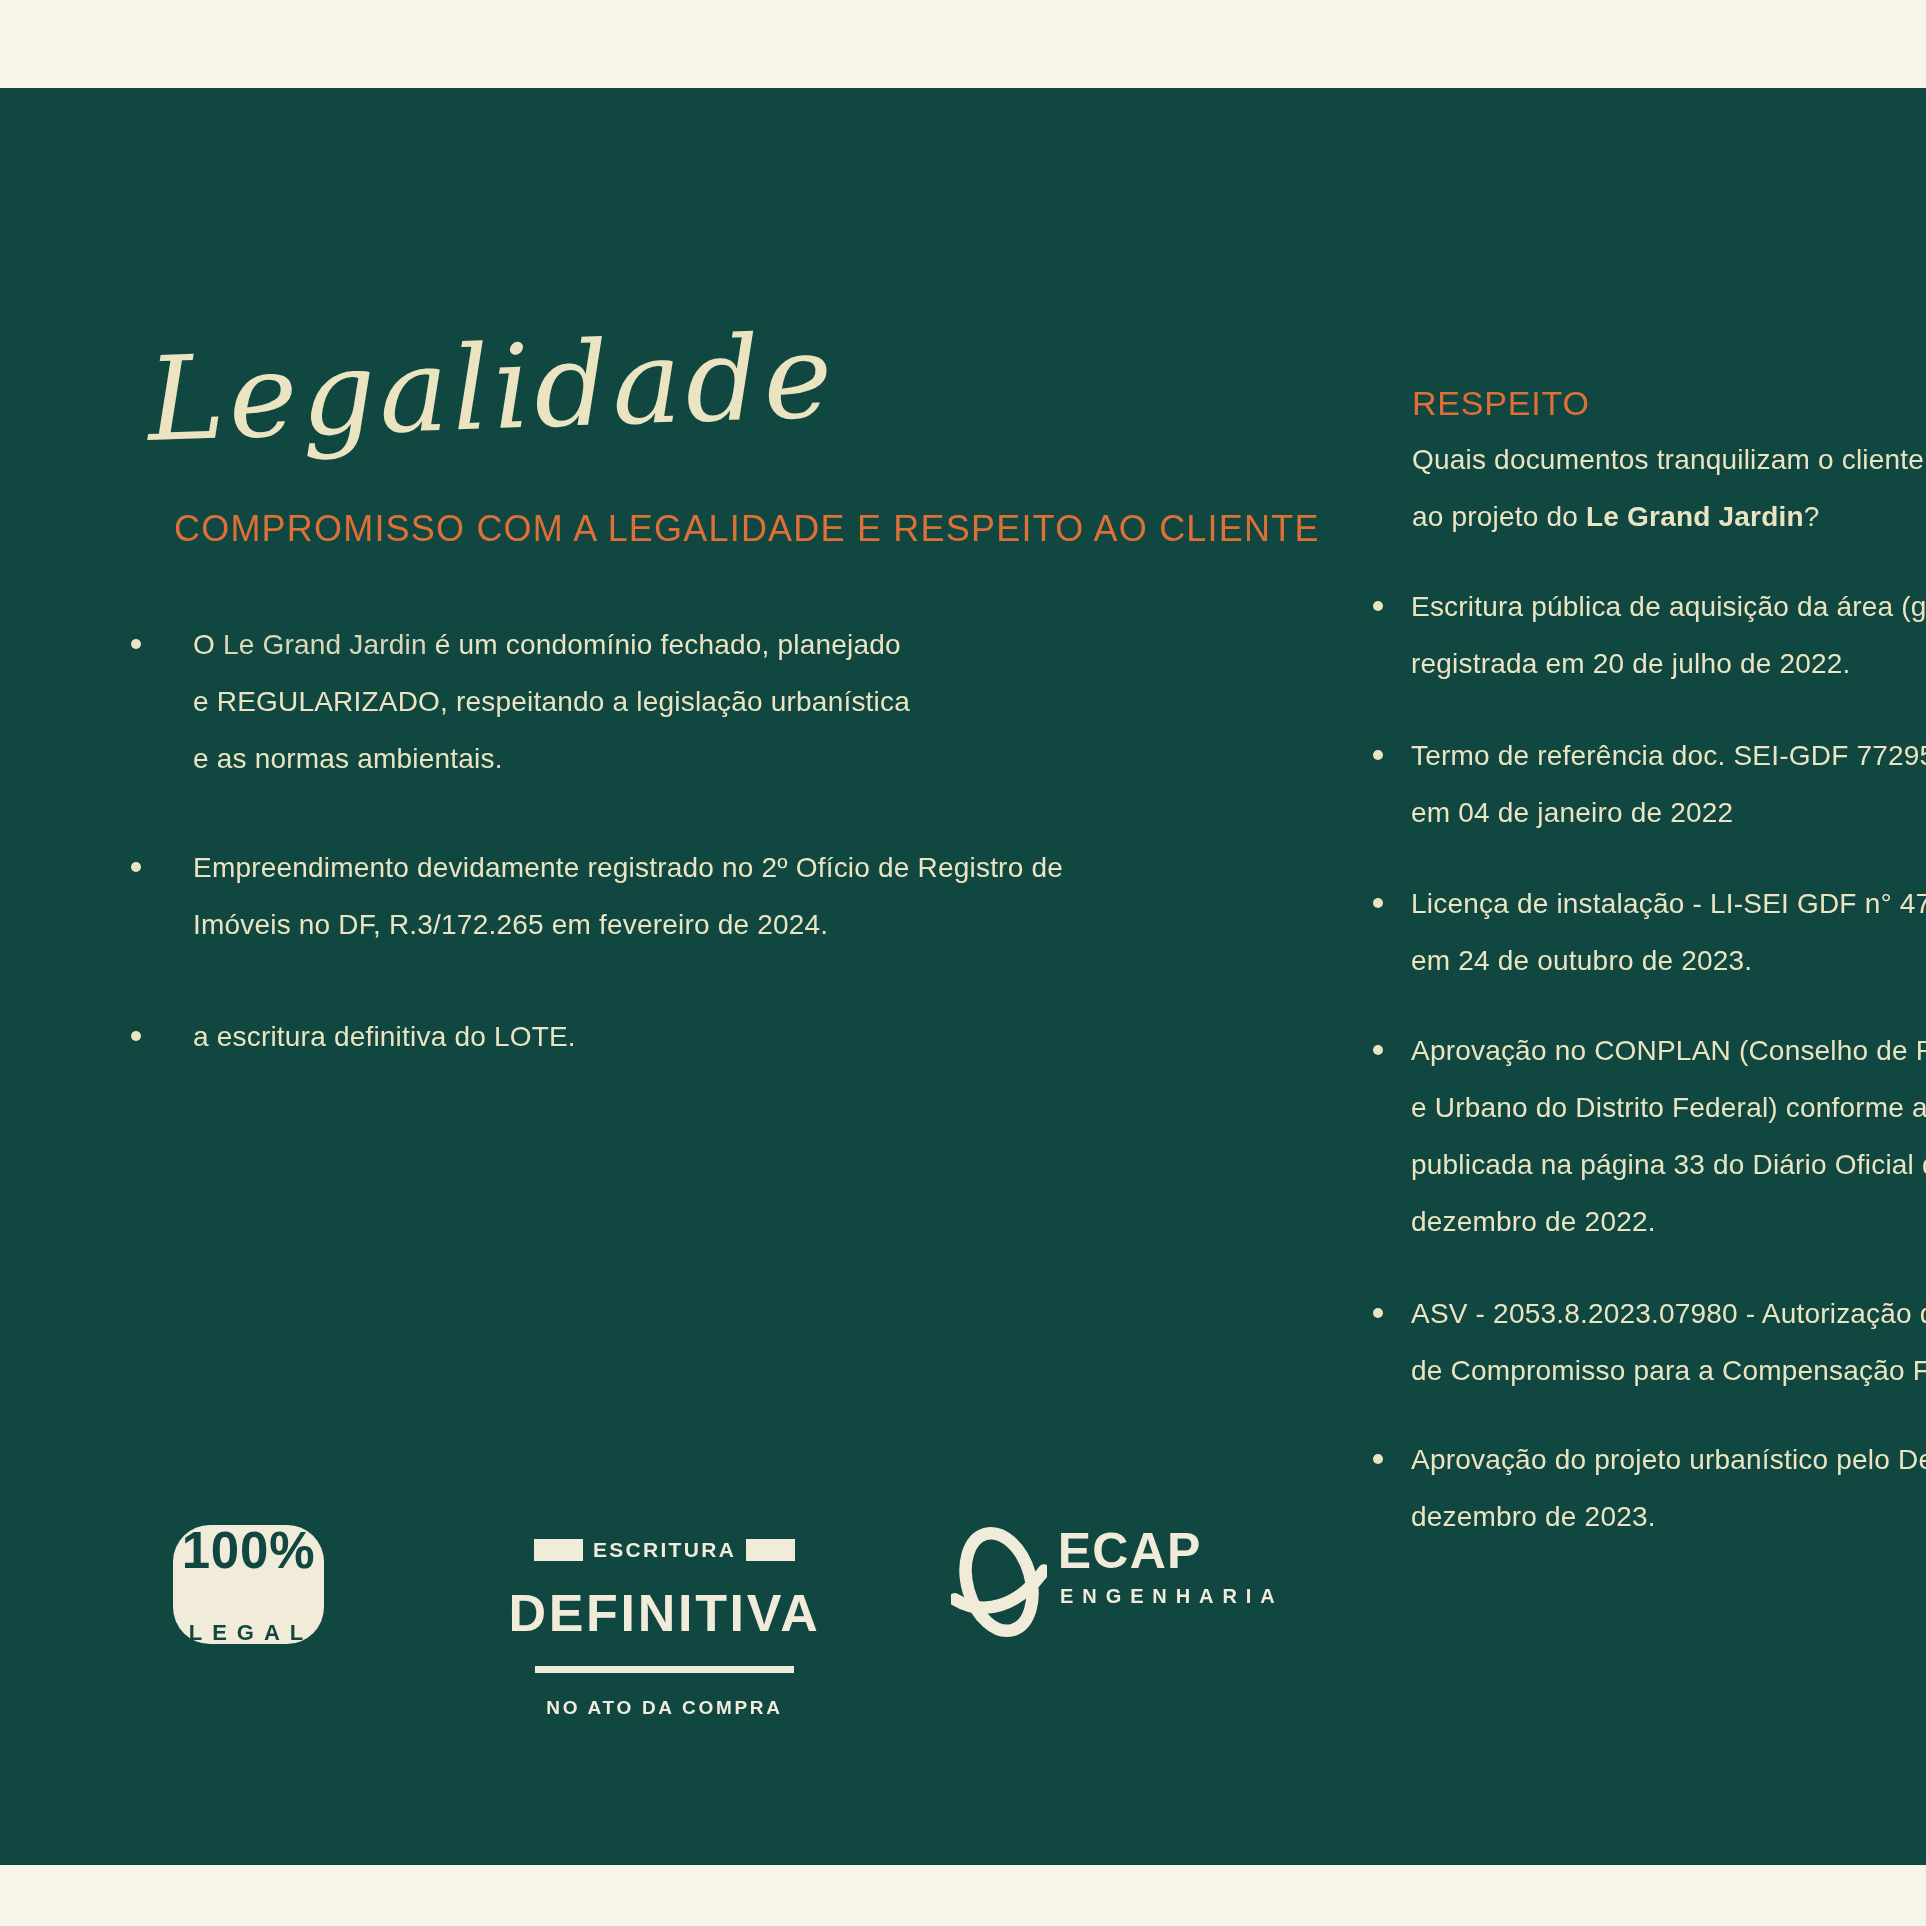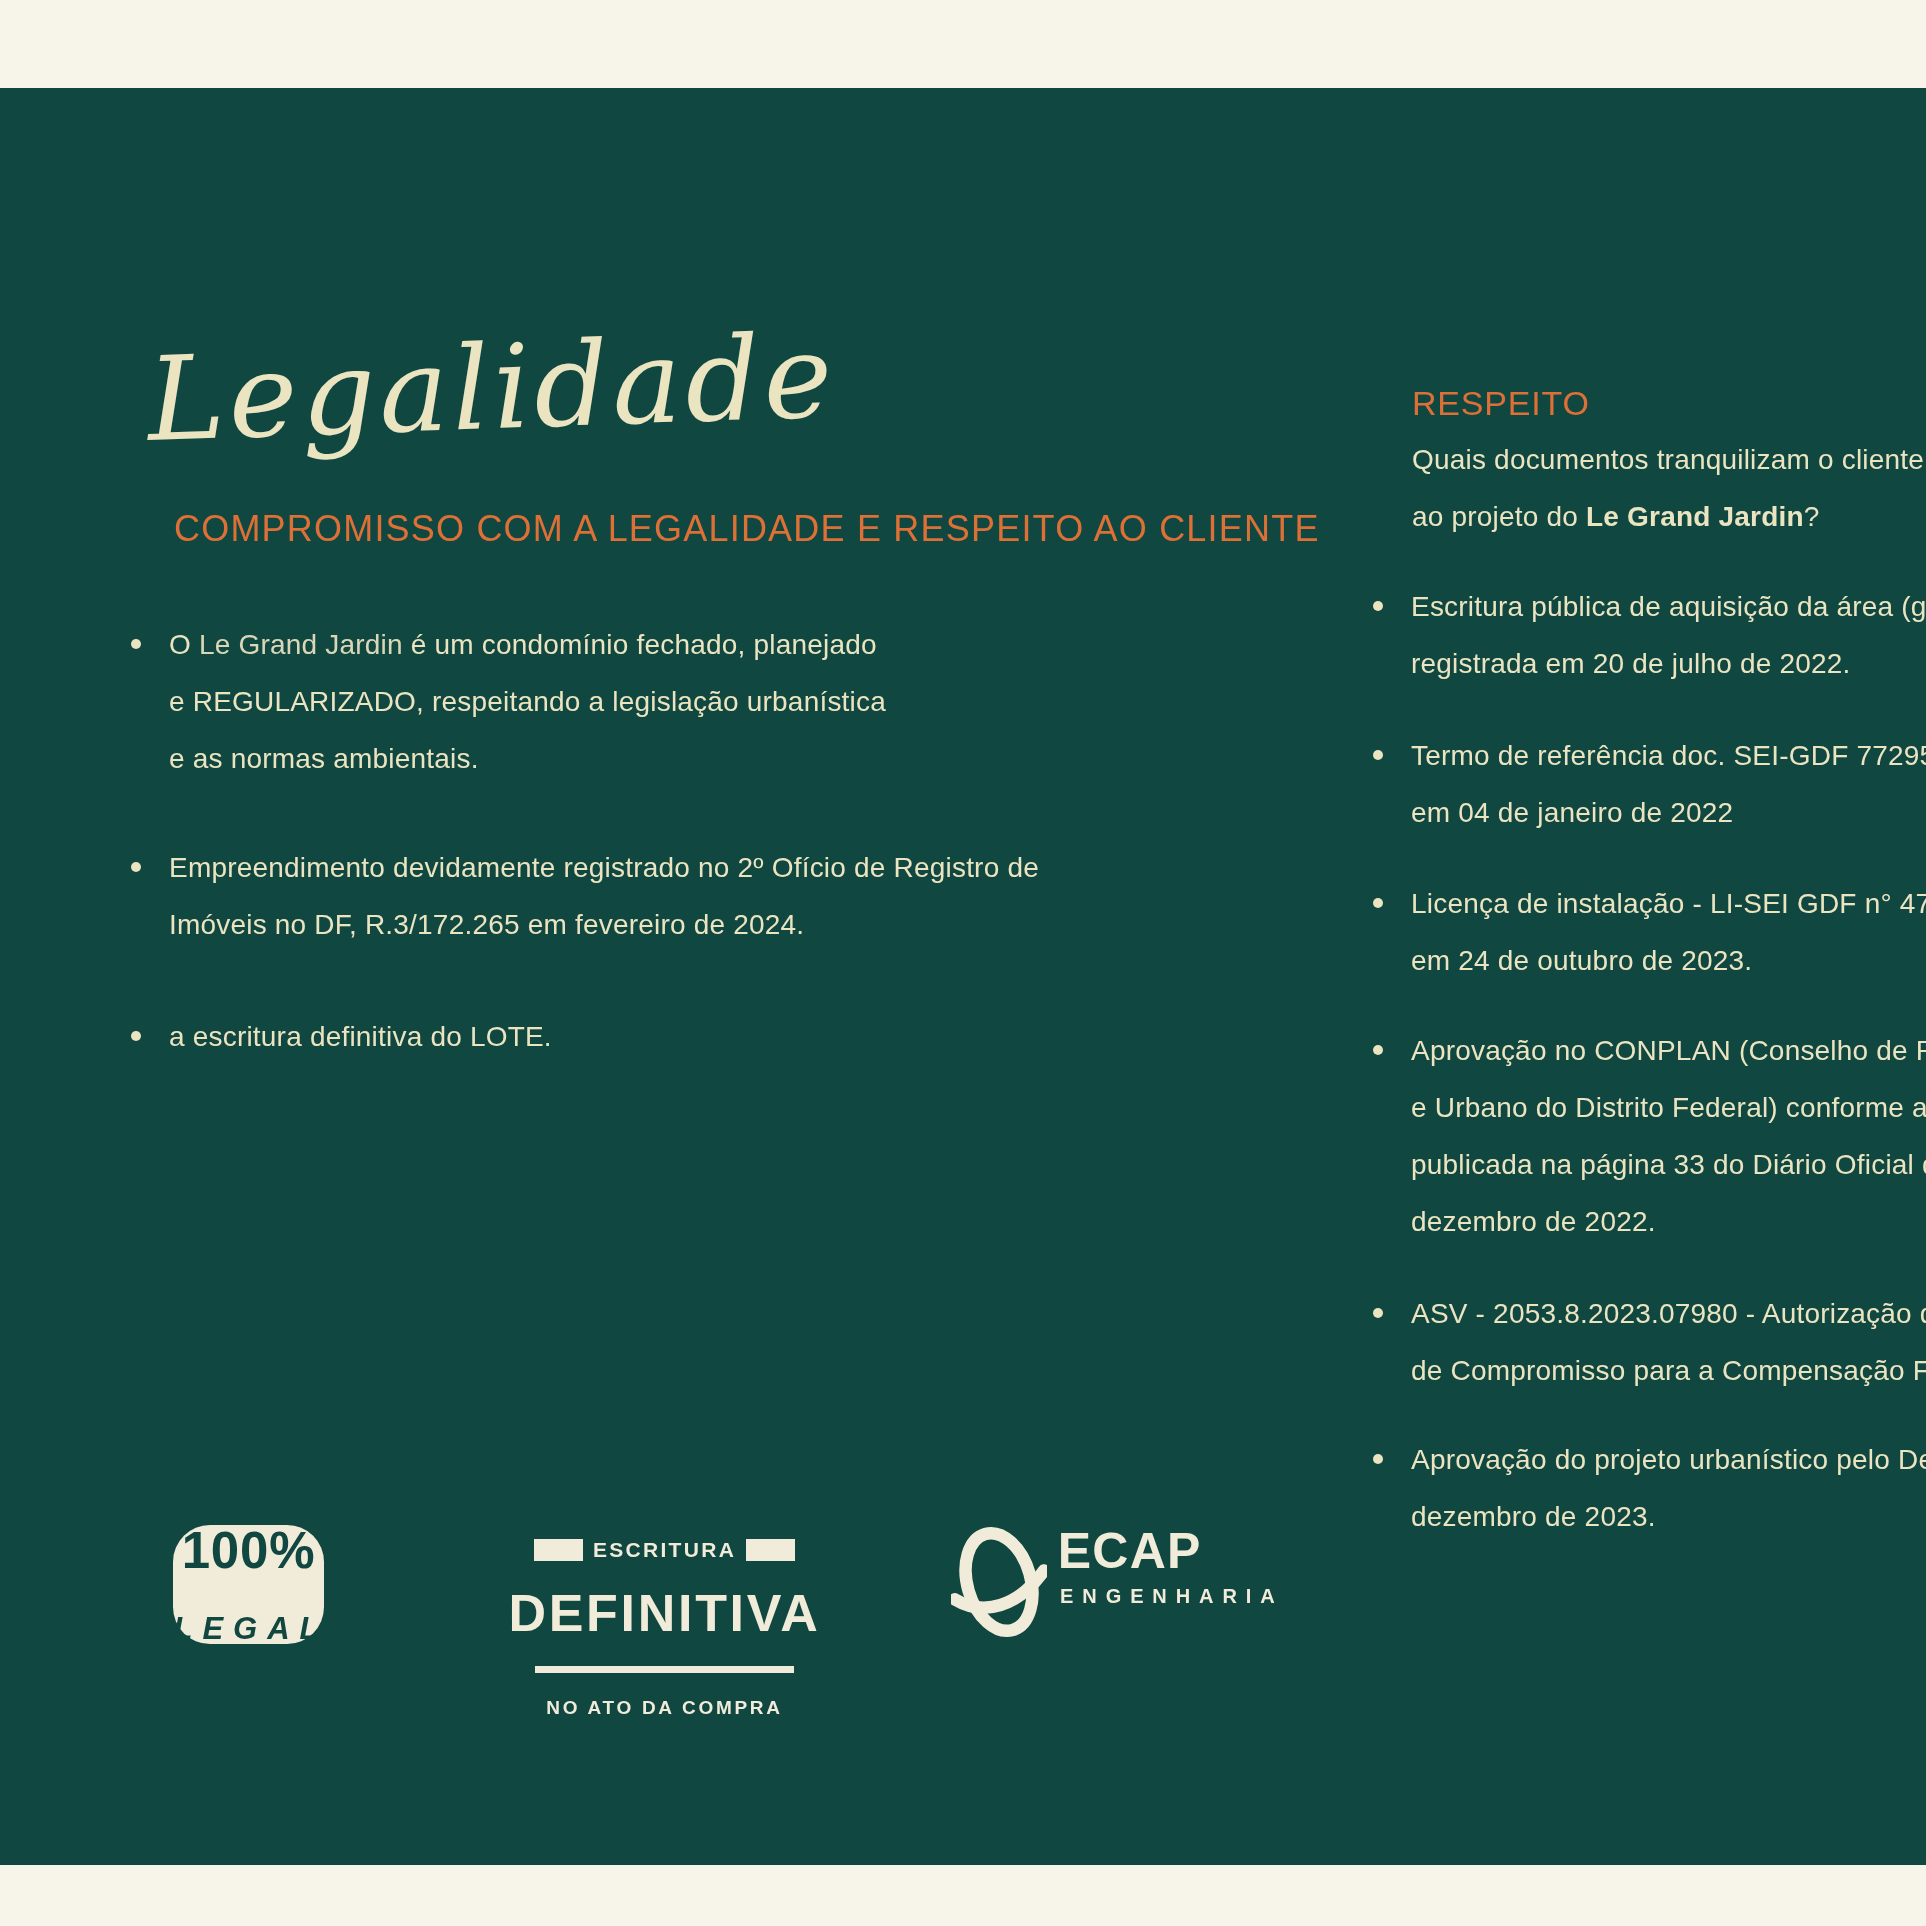--- a/index.html
+++ b/index.html
@@ -57,32 +57,32 @@
     flex:none;width:10px;height:10px;border-radius:50%;
     background:var(--cream);margin-top:23px;
   }
   .bullet .btext{margin-left:28px;}
   .ln{
     font-size:28px;line-height:57px;letter-spacing:0.2px;
     white-space:nowrap;
   }
   .light{font-weight:300;opacity:0.92;}
   .bold{font-weight:700;}
-  .left-col .bullet{left:131px;}
+  .left-col .bullet{left:131px;gap:24px;}
   .right-col .bullet{left:1373px;}
 
   
   .legal-badge{
     position:absolute;left:173px;top:1525px;width:151px;height:119px;
     background:var(--badge);border-radius:37px;
     display:flex;flex-direction:column;align-items:center;justify-content:space-between;
     color:var(--green);
   }
   .legal-badge .big{font-size:51px;font-weight:800;letter-spacing:0.8px;line-height:1;}
-  .legal-badge .small{font-size:31px;font-weight:700;letter-spacing:10px;line-height:1;margin-top:15px;text-indent:5px;font-style:italic;}
+  .legal-badge .small{font-size:22px;font-weight:700;letter-spacing:10px;line-height:1;margin-top:15px;text-indent:5px;}
 
   
   .stamp{
     position:absolute;left:535px;top:1538px;width:259px;
     display:flex;flex-direction:column;align-items:center;
     color:var(--badge);
     gap:16px;
   }
   .stamp .row1{display:flex;align-items:center;gap:10px;}
   .stamp .sidebar{width:49px;height:21.6px;background:var(--badge);}

